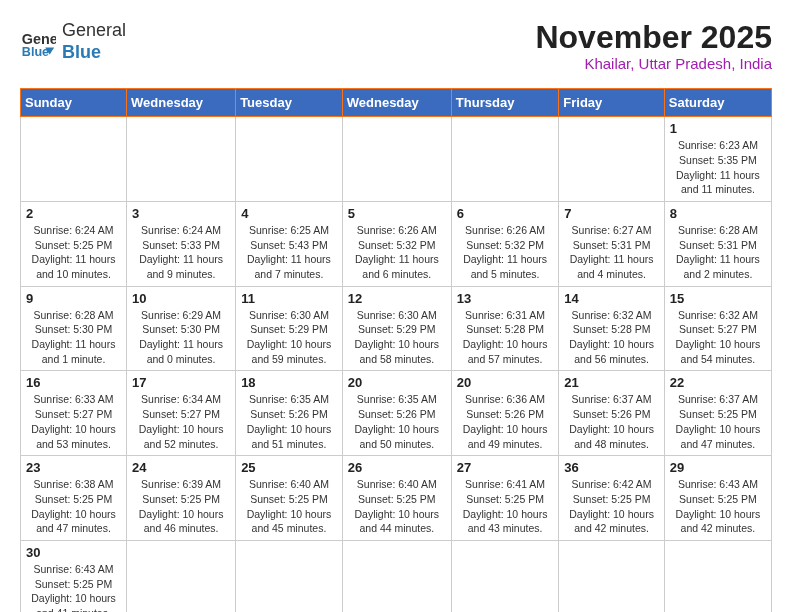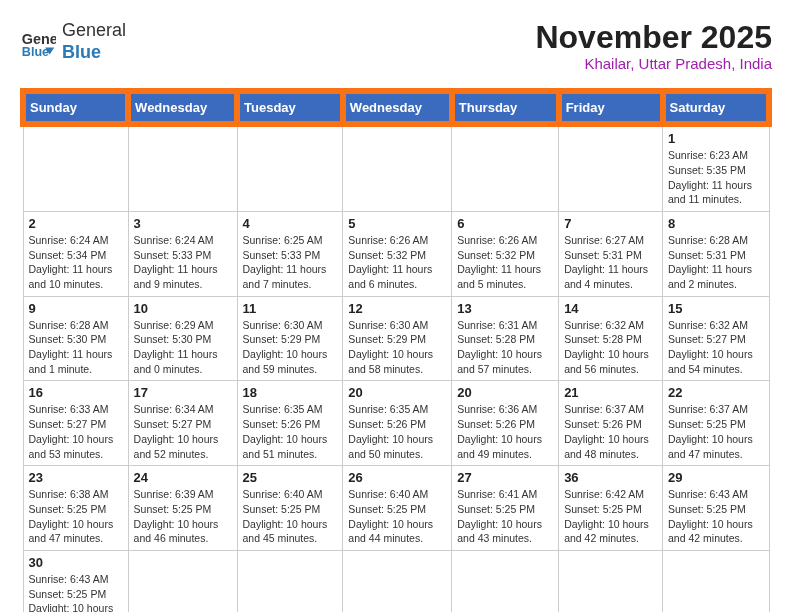--- a/index.html
+++ b/index.html
@@ -43,21 +43,21 @@
       border-collapse: collapse;
       border: 1px solid #ccc;
     }
     .calendar th {
       background: #3a6bbf;
       color: #fff;
       font-size: 13px;
       font-weight: bold;
       padding: 6px 4px;
       text-align: left;
-      border: 6px solid #f97316;
+      border: 1px solid #f97316;
     }
     .calendar td {
       border: 1px solid #ccc;
       vertical-align: top;
       padding: 4px 5px;
       width: 113px;
       min-height: 70px;
       font-size: 11px;
       color: #333;
       background: #fff;
@@ -66,20 +66,21 @@
       font-size: 13px;
       font-weight: bold;
       color: #222;
       display: block;
       margin-bottom: 2px;
     }
     .day-info {
       font-size: 10.5px;
       color: #333;
       line-height: 1.4;
+      text-align: center;
     }
     .empty-cell {
       background: #f9f9f9;
     }
     tr.week-row td {
       height: 72px;
     }
   </style>
 </head>
 <body>
@@ -126,33 +127,33 @@
           <span class="day-number">1</span>
           <div class="day-info">Sunrise: 6:23 AM
 Sunset: 5:35 PM
 Daylight: 11 hours and 11 minutes.</div>
         </td>
       </tr>
       <tr class="week-row">
         <td>
           <span class="day-number">2</span>
           <div class="day-info">Sunrise: 6:24 AM
-Sunset: 5:34 PM
+Sunset: 5:25 PM
 Daylight: 11 hours and 10 minutes.</div>
         </td>
         <td>
           <span class="day-number">3</span>
           <div class="day-info">Sunrise: 6:24 AM
 Sunset: 5:33 PM
 Daylight: 11 hours and 9 minutes.</div>
         </td>
         <td>
           <span class="day-number">4</span>
           <div class="day-info">Sunrise: 6:25 AM
-Sunset: 5:33 PM
+Sunset: 5:43 PM
 Daylight: 11 hours and 7 minutes.</div>
         </td>
         <td>
           <span class="day-number">5</span>
           <div class="day-info">Sunrise: 6:26 AM
 Sunset: 5:32 PM
 Daylight: 11 hours and 6 minutes.</div>
         </td>
         <td>
           <span class="day-number">6</span>

